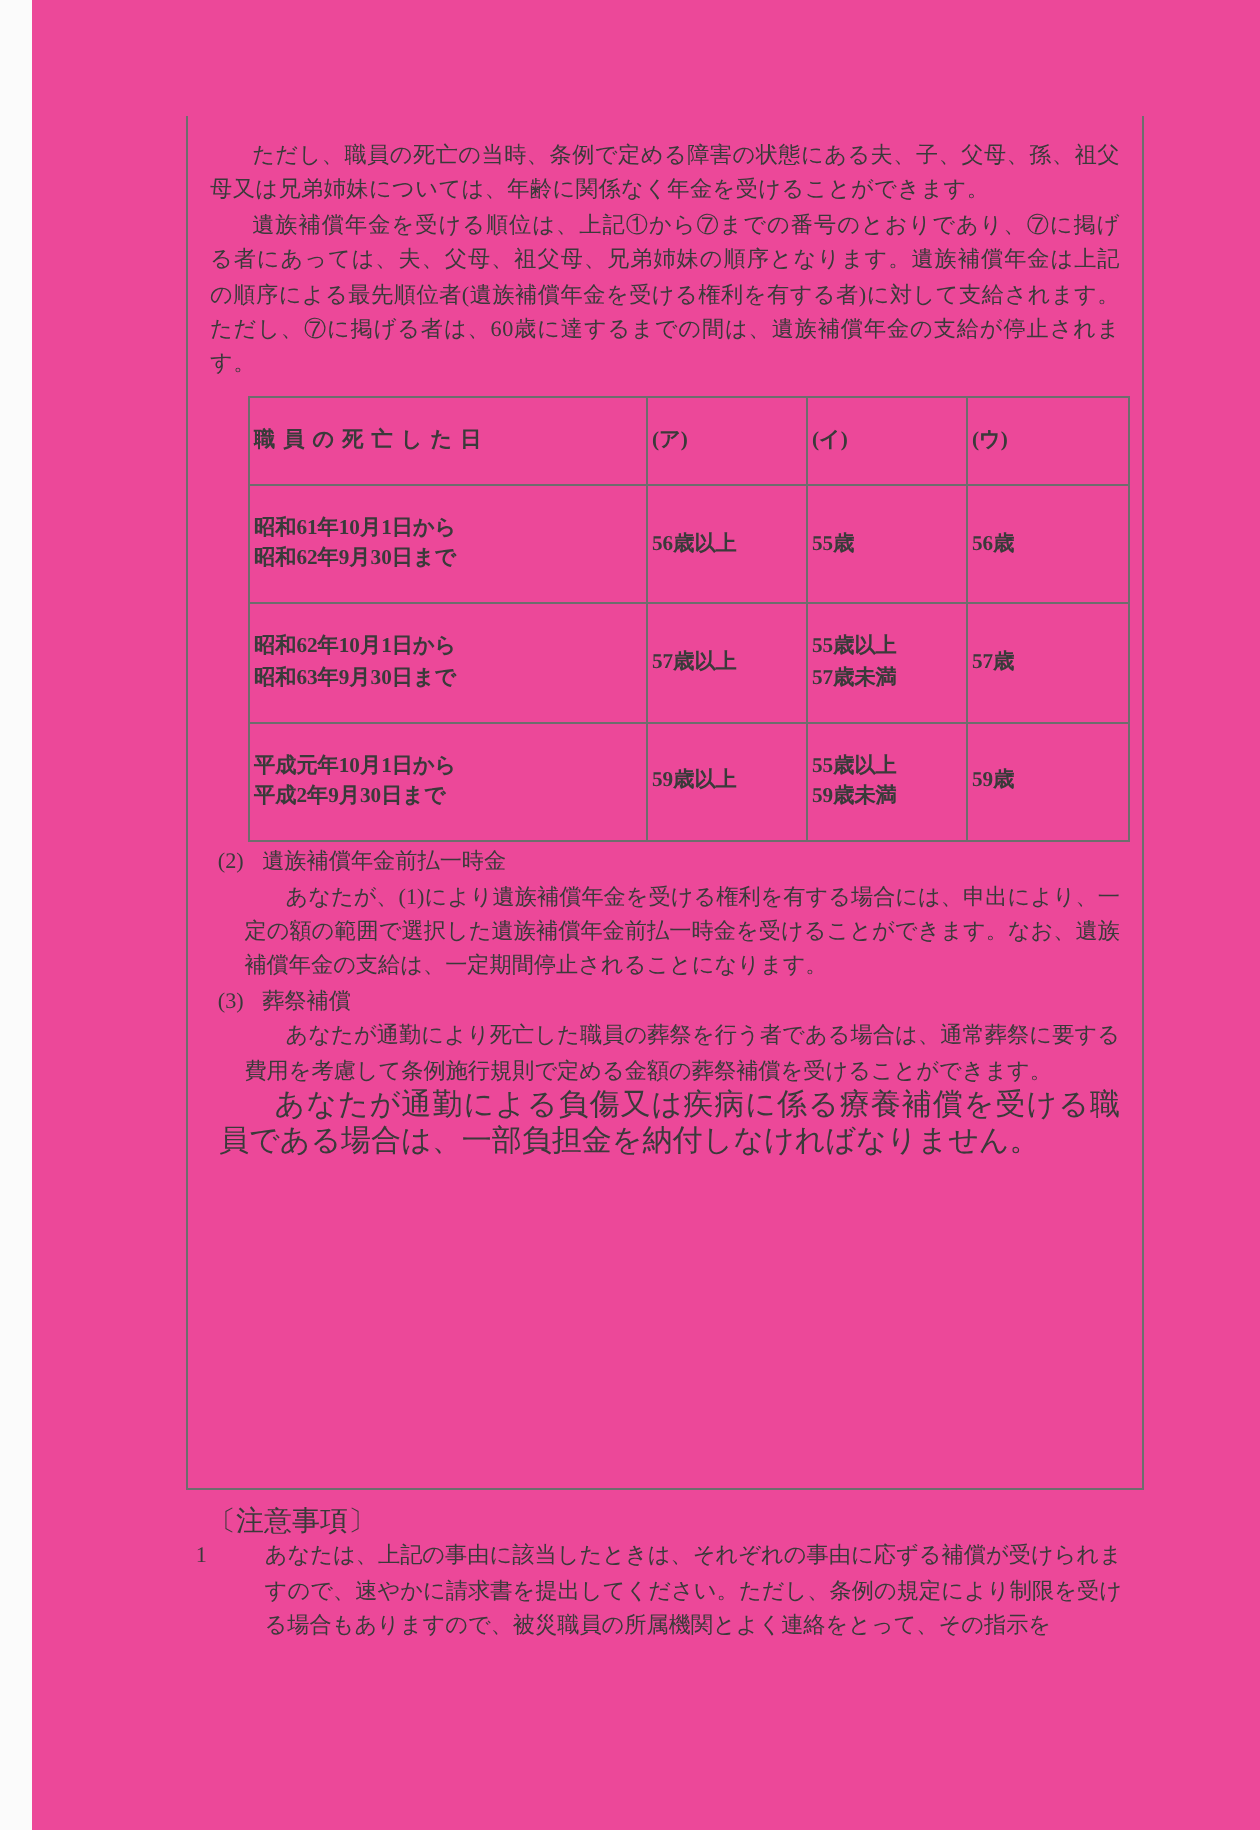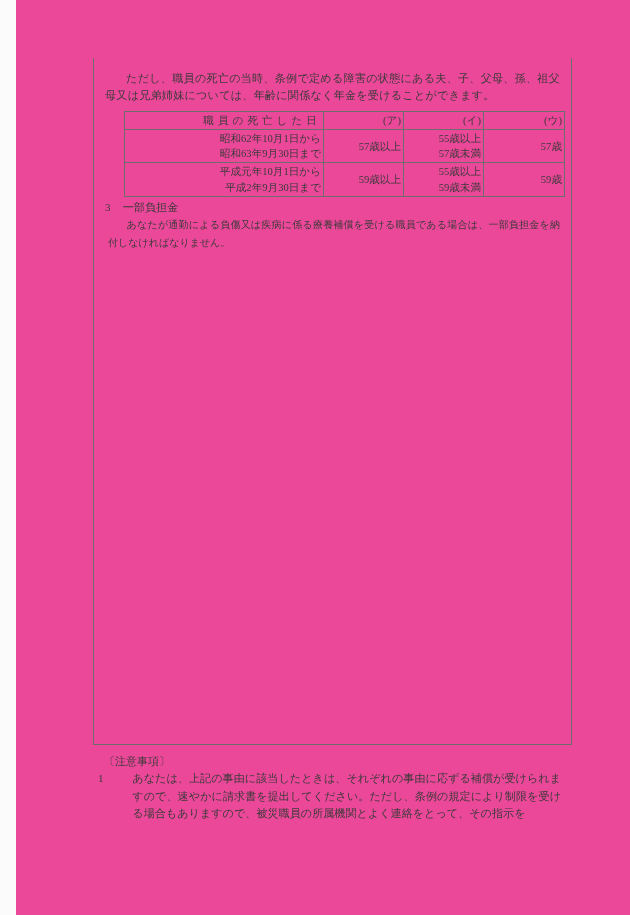--- a/index.html
+++ b/index.html
@@ -86,65 +86,65 @@
     line-height: 17.4px;
     margin: 0;
     padding-left: 0;
     white-space: nowrap;
   }
   .sec-head .mk {
     display: inline-block;
     min-width: 1.6em;
   }
   .sec-body {
-    font-size: 10px;
+    font-size: 15px;
     line-height: 17.4px;
     margin: 0;
     padding-left: 0.3em;
     text-indent: 1.85em;
     text-align: justify;
     text-justify: inter-ideograph;
   }
 
   
   table.age-table {
     border-collapse: collapse;
     margin: 6px 0 2px 19px;
     width: 440px;
     table-layout: fixed;
   }
   table.age-table td, table.age-table th {
     border: 1px solid #6d6d6d;
-    font-weight: normal;
+    font-weight: bold;
     font-size: 10.6px;
     line-height: 15.2px;
-    text-align: right;
+    text-align: left;
     vertical-align: middle;
-    padding: 1px 2px;
+    padding: 14px 2px;
     color: #3a3a3a;
   }
   table.age-table col.c1 { width: 199px; }
   table.age-table col.c2 { width: 80px; }
   table.age-table col.c3 { width: 80px; }
   table.age-table col.c4 { width: 81px; }
   th.hdr-main {
     letter-spacing: 0.38em;
     padding-left: 0.38em;
     font-size: 10.8px;
   }
   td.date-cell {
     font-size: 10.6px;
     line-height: 15.4px;
   }
   td.r1 { height: 27px; }
   .cellline { display: block; }
 
   
   .notes-title {
-    font-size: 11px;
+    font-size: 14px;
     line-height: 17.4px;
     margin: 0 0 0 0;
   }
   .note-item {
     font-size: 11.1px;
     line-height: 17.4px;
     margin: 0;
     padding-left: 2.55em;
     text-indent: -1.55em;
     text-align: justify;
@@ -154,20 +154,21 @@
 </style>
 </head>
 <body>
 
 <div id="page">
 
   <div class="content-box">
 
     <p class="para indent1">ただし、職員の死亡の当時、条例で定める障害の状態にある夫、子、父母、孫、祖父母又は兄弟姉妹については、年齢に関係なく年金を受けることができます。</p>
 
+    <p class="para indent1">遺族補償年金を受ける順位は、上記①から⑦までの番号のとおりであり、⑦に掲げる者にあっては、夫、父母、祖父母、兄弟姉妹の順序となります。遺族補償年金は上記の順序による最先順位者(遺族補償年金を受ける権利を有する者)に対して支給されます。ただし、⑦に掲げる者は、60歳に達するまでの間は、遺族補償年金の支給が停止されます。</p>
 
 
 
     <table class="age-table">
       <colgroup>
         <col class="c1">
           <col class="c2">
           <col class="c3">
           <col class="c4">
       </colgroup>
@@ -175,20 +176,31 @@
         <tr>
           <th class="hdr-main">職員の死亡した日</th>
           <th>(ア)</th>
           <th>(イ)</th>
           <th>(ウ)</th>
         </tr>
       </thead>
       <tbody id="age-table-body">
           <tr>
             <td class="date-cell">
+              <span class="cellline">昭和61年10月1日から</span>
+              <span class="cellline">昭和62年9月30日まで</span>
+            </td>
+            <td>56歳以上</td>
+            <td>
+              <span class="cellline">55歳</span>
+            </td>
+            <td>56歳</td>
+          </tr>
+          <tr>
+            <td class="date-cell">
               <span class="cellline">昭和62年10月1日から</span>
               <span class="cellline">昭和63年9月30日まで</span>
             </td>
             <td>57歳以上</td>
             <td>
               <span class="cellline">55歳以上</span>
               <span class="cellline">57歳未満</span>
             </td>
             <td>57歳</td>
           </tr>
@@ -200,30 +212,37 @@
             <td>59歳以上</td>
             <td>
               <span class="cellline">55歳以上</span>
               <span class="cellline">59歳未満</span>
             </td>
             <td>59歳</td>
           </tr>
         </tbody>
     </table>
 
-
     <div>
+      <p class="item-head">
+        <span class="mk">(2)</span><span>遺族補償年金前払一時金</span>
+      </p>
+      <p class="item-body">あなたが、(1)により遺族補償年金を受ける権利を有する場合には、申出により、一定の額の範囲で選択した遺族補償年金前払一時金を受けることができます。なお、遺族補償年金の支給は、一定期間停止されることになります。</p>
     </div>
 
-
-
     <div>
-      <p class="sec-head">
-        <span class="mk">3</span><span>一部負担金</span>
+      <p class="item-head">
+        <span class="mk">(3)</span><span>葬祭補償</span>
       </p>
+      <p class="item-body">あなたが通勤により死亡した職員の葬祭を行う者である場合は、通常葬祭に要する費用を考慮して条例施行規則で定める金額の葬祭補償を受けることができます。</p>
+    </div>
+
+
+
+    <div>
       <p class="sec-body">あなたが通勤による負傷又は疾病に係る療養補償を受ける職員である場合は、一部負担金を納付しなければなりません。</p>
     </div>
 
   </div>
 
   <div class="notes-box">
     <p class="notes-title">〔注意事項〕</p>
     <p class="note-item">
       <span class="mk">1</span><span>あなたは、上記の事由に該当したときは、それぞれの事由に応ずる補償が受けられますので、速やかに請求書を提出してください。ただし、条例の規定により制限を受ける場合もありますので、被災職員の所属機関とよく連絡をとって、その指示を</span>
     </p>

